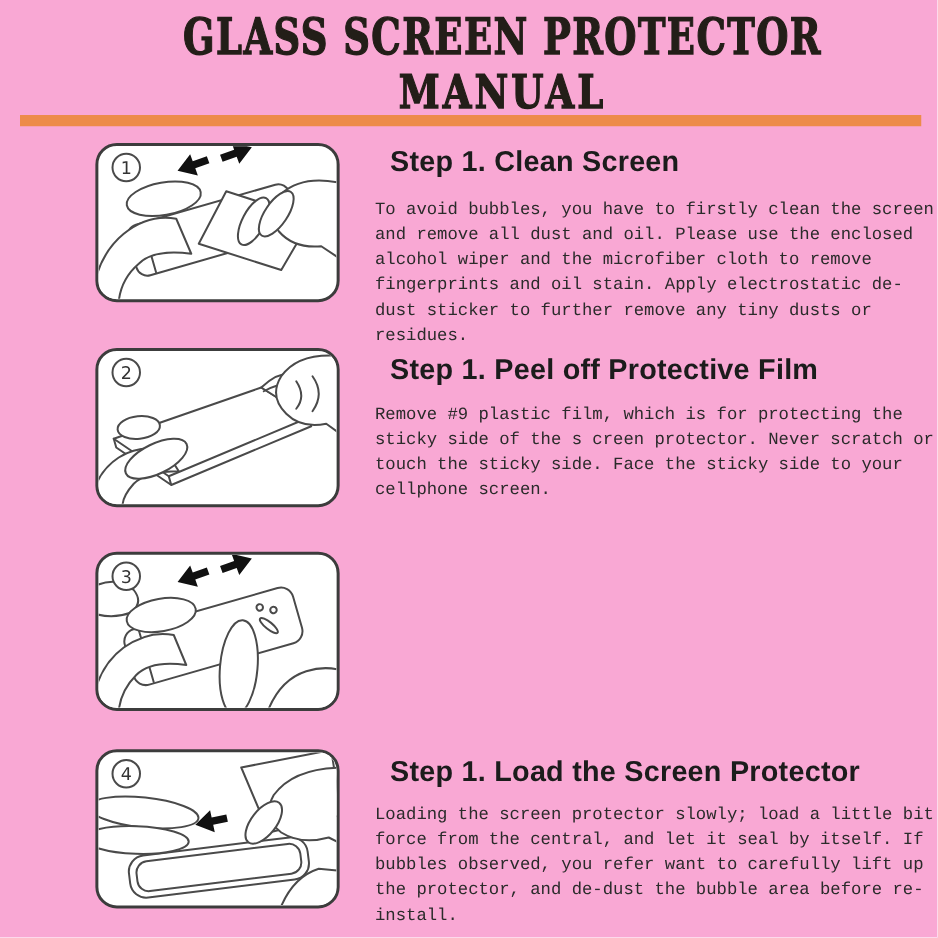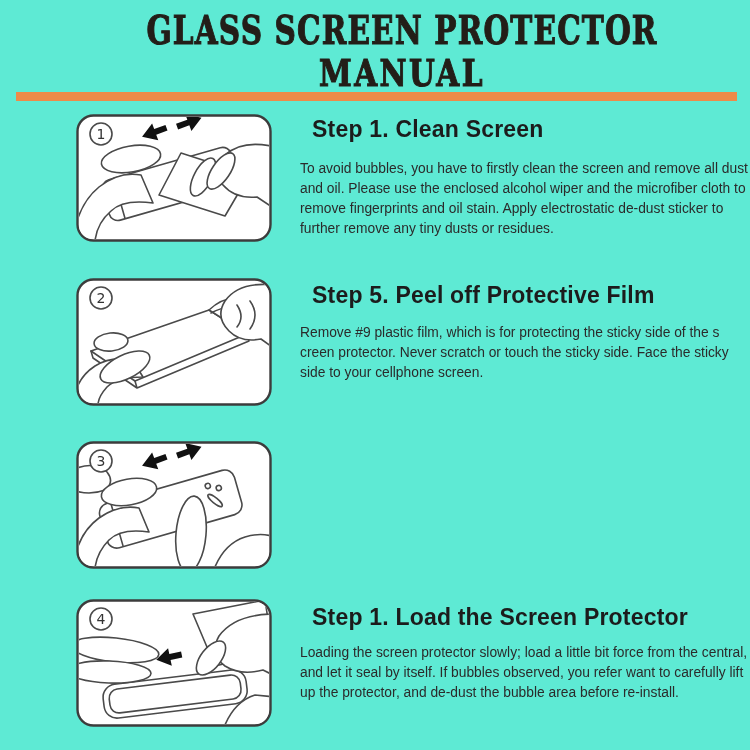--- a/index.html
+++ b/index.html
@@ -1,35 +1,35 @@
 <!DOCTYPE html>
 <html><head>
 <meta charset="utf-8">
 <style>
   html,body{margin:0;padding:0;background:#fff;}
-  .page{position:relative;width:750px;height:750px;background:#5eead4;overflow:hidden;
+  .page{position:relative;width:750px;height:750px;background:#f9a8d4;overflow:hidden;
         font-family:"Liberation Sans",sans-serif;}
 
   
   .hdr{position:absolute;top:0;left:54px;width:696px;text-align:center;}
   .title-line{display:block;font-family:"DejaVu Serif",serif;font-weight:bold;
               color:#231e18;-webkit-text-stroke:1.1px #231e18;white-space:nowrap;}
   .t1{font-size:40px;line-height:48px;letter-spacing:1.5px;transform:scaleX(.74);margin-top:6px;}
   .t2{font-size:37px;line-height:38px;letter-spacing:3px;transform:scaleX(.80);}
   .divider{position:absolute;left:16px;top:92px;width:721px;height:9px;}
 
   
   .step{position:absolute;left:0;width:750px;height:160px;}
   .s1{top:104px}.s2{top:270px}.s3{top:433px}.s4{top:592px}
   .illus{position:absolute;left:75px;width:198px;height:130px;}
   .s1 .illus{top:9px}.s2 .illus{top:7px}.s3 .illus{top:7px}.s4 .illus{top:6px}
   .content{position:absolute;left:300px;width:450px;}
   .content h2{margin:12px;font-size:23px;font-weight:700;color:#1c1c1c;
               font-family:Liberation Sans, sans-serif;letter-spacing:.2px;}
-  .content p{margin:0;font-family:Liberation Sans, sans-serif;font-size:13.8px;
+  .content p{margin:0;font-family:Liberation Mono, monospace;font-size:13.8px;
              line-height:1.46;color:#2b2b2b;}
   .s1 p{margin-top:16px}.s2 p{margin-top:14px}.s3 p{margin-top:22px}.s4 p{margin-top:11px}
 
   
   svg{display:block;width:198px;height:130px;}
   .frame{fill:#fff;stroke:#3c3c3c;stroke-width:2.4;}
   .ln{stroke:#4a4a4a;stroke-width:1.6;stroke-linejoin:round;stroke-linecap:round;}
   .numtxt{font-family:"DejaVu Sans",sans-serif;font-size:14px;fill:#333;stroke:none;}
   .blk{fill:#111;stroke:none;}
 </style>
@@ -106,21 +106,21 @@
           <ellipse class="ln" fill="#fff" cx="50" cy="90" rx="27" ry="12" transform="rotate(-26 50 90)"></ellipse>
           <ellipse class="ln" fill="#fff" cx="36" cy="65" rx="17" ry="9" transform="rotate(-6 36 65)"></ellipse>
         </g>
         <g>
           <circle class="ln" cx="26" cy="21" r="11" fill="#fff"></circle>
           <text class="numtxt" x="26" y="26" text-anchor="middle">2</text>
         </g>
       </svg>
     </div>
     <div class="content">
-      <h2>Step 5. Peel off Protective Film</h2>
+      <h2>Step 1. Peel off Protective Film</h2>
       <p>Remove #9 plastic film, which is for protecting the sticky side of the s creen protector. Never scratch or touch the sticky side. Face the sticky side to your cellphone screen.</p>
     </div>
   </div>
 
   <div class="step s3">
     <div class="illus" title="hands-aligning-protector-on-phone">
       <svg viewBox="0 0 198 130">
         <defs>
             <clipPath id="clip3">
               <rect x="4" y="4" width="190" height="122" rx="14"></rect>

